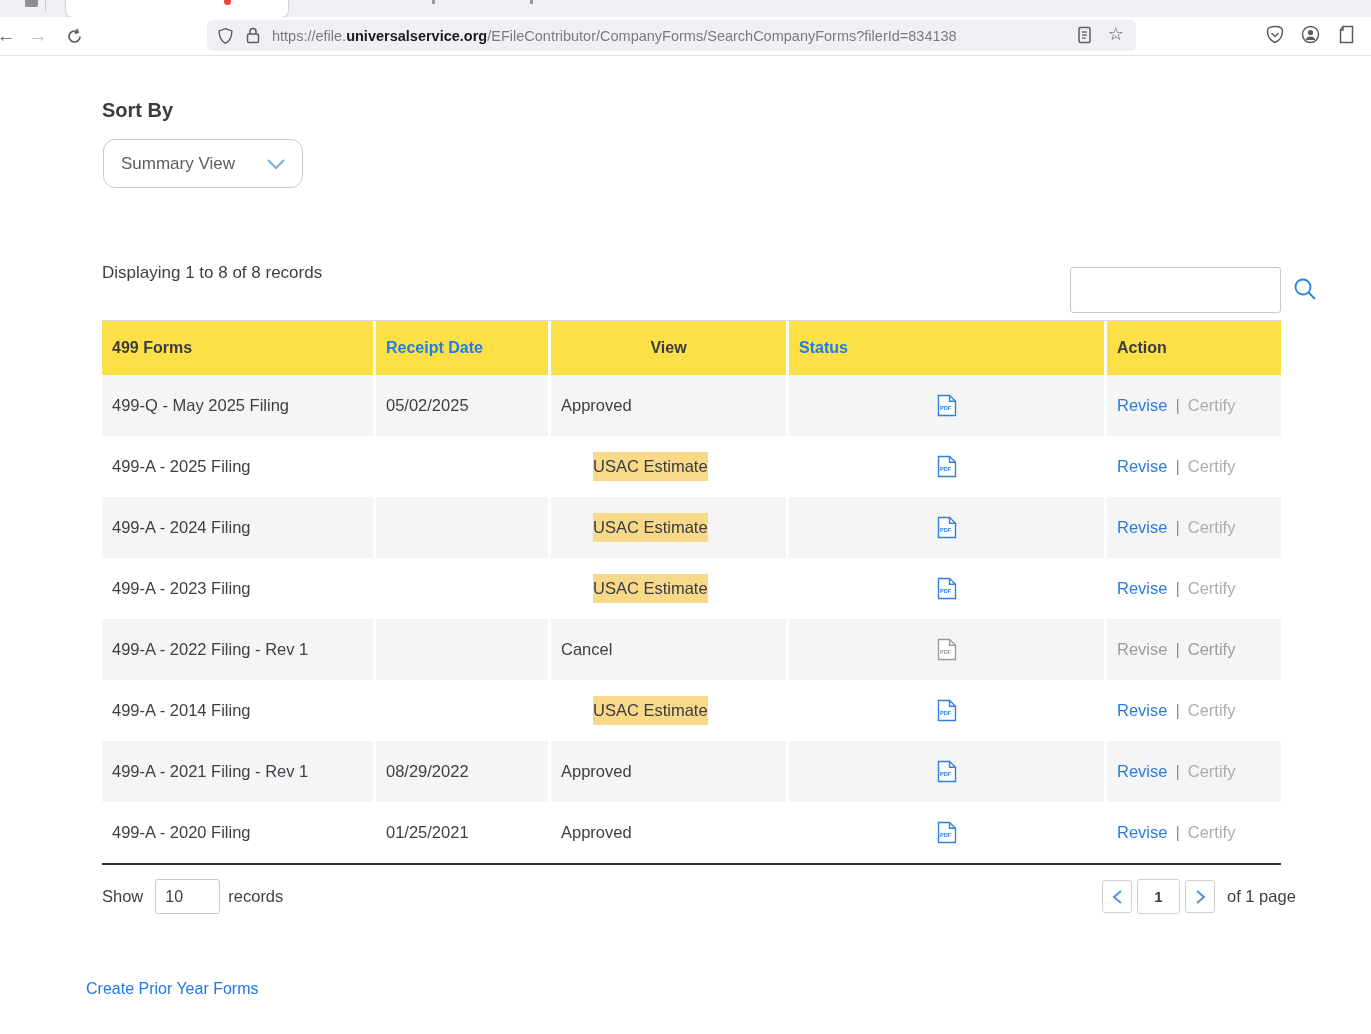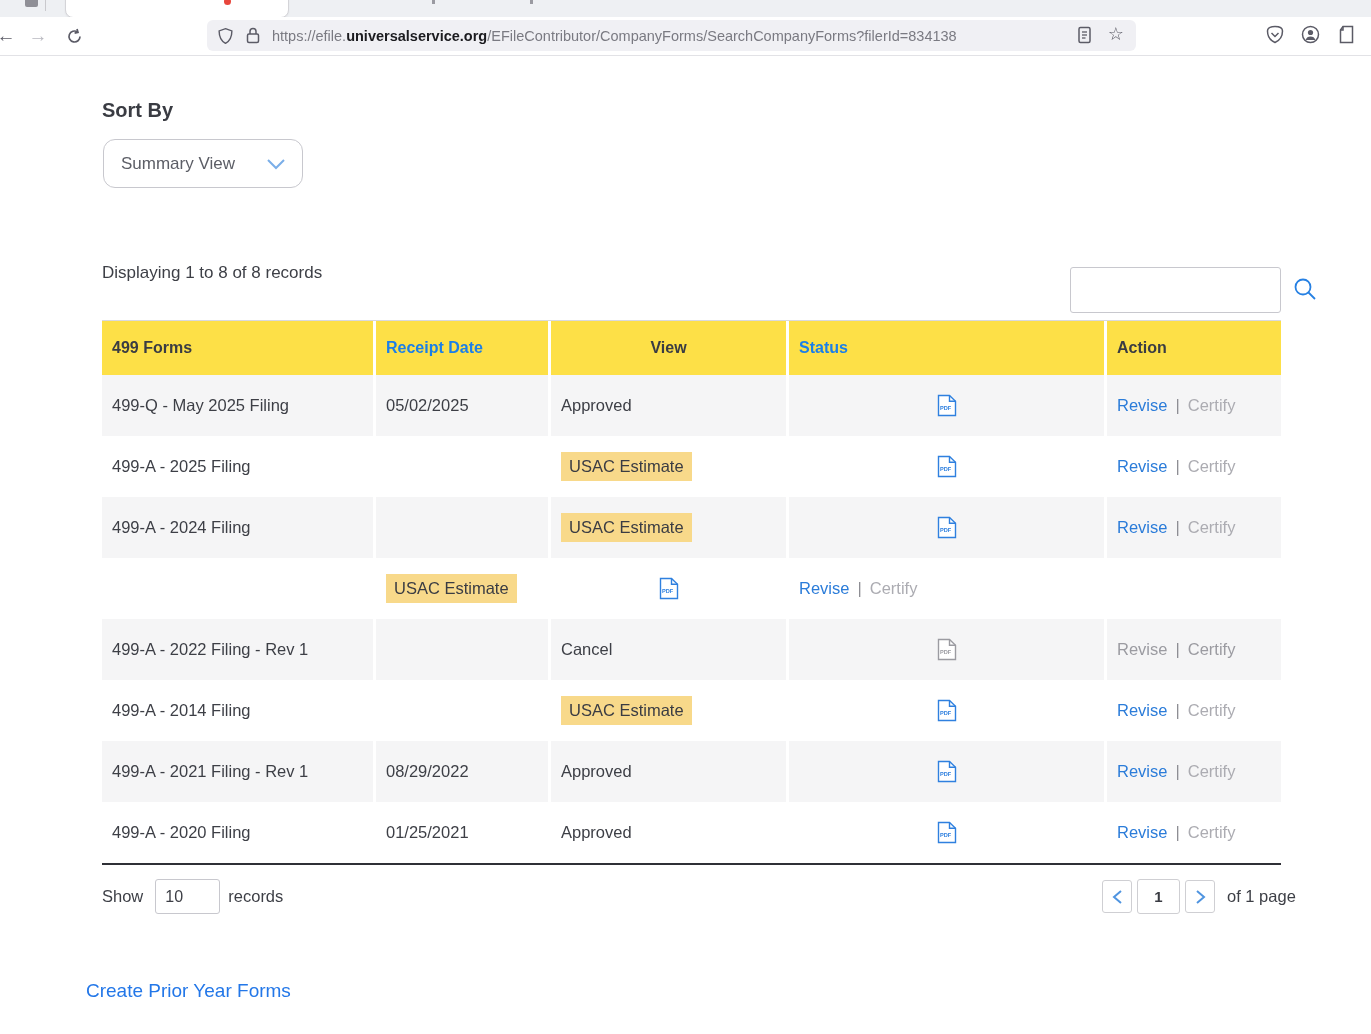--- a/index.html
+++ b/index.html
@@ -40,39 +40,39 @@
   .trow{display:grid;grid-template-columns:271px 172px 235px 315px 174px;column-gap:3px;}
   .thead{height:54px;border-top:1px solid #d9d9dd;}
   .thead .cell{font-weight:700;font-size:16px;color:#3a3c43;background:#fde047;}
   .thead .sortable{color:#1b7fe8;cursor:pointer;}
   .cell{display:flex;align-items:center;padding-left:10px;font-size:16.5px;color:#3d3f46;}
   .cell.center{justify-content:center;padding-left:0;}
   .tbody .trow{height:61px;}
   .tbody .trow.odd .cell{background:#f5f5f6;}
   .tbody .trow.even .cell{background:#fff;}
   .table-bottom{border-top:2px solid #2f3036;}
-  .badge{background:#f8d98a;padding:5px 8px;color:#3a3c43;}
+  .badge{background:#f8d98a;padding:5px 0;color:#3a3c43;margin-left:32px;}
   .pdf-btn{display:inline-flex;color:#2f80df;cursor:pointer;}
   .pdf-btn.disabled{color:#9b9ba1;cursor:default;}
   .revise-link{color:#2b7cd9;cursor:pointer;}
   .revise-link.disabled{color:#9b9ba1;cursor:default;}
   .action-sep{color:#8e8e94;margin:0 8px;}
   .certify-link{color:#acacb2;}
   .trow .certify-link.disabled{color:#9b9ba1;}
   
   .pager-left{position:absolute;left:102px;top:879px;display:flex;align-items:center;font-size:16.5px;color:#3d3f46;}
   .pagesize-input{width:52px;height:31px;border:1px solid #c8c8ce;border-radius:3px;margin:0 8px 0 12px;
     font-size:16px;color:#3d3f46;padding-left:9px;outline:none;}
   .pager-right{position:absolute;left:1102px;top:879px;display:flex;align-items:center;}
   .page-btn{width:30px;height:33px;background:#fff;border:1px solid #cfcfd3;border-radius:3px;display:flex;
     align-items:center;justify-content:center;cursor:pointer;padding:0;}
   .page-num{width:37px;height:31px;border:1px solid #cfcfd3;border-radius:3px;margin:0 5px;text-align:center;
     font-size:15px;font-weight:700;color:#3a3c43;outline:none;}
   .of-pages{font-size:16.5px;color:#3d3f46;margin-left:12px;white-space:nowrap;}
-  .create-link{position:absolute;left:86px;top:980px;font-size:19px;color:#2377e8;cursor:pointer;text-decoration:none;}
+  .create-link{position:absolute;left:86px;top:980px;font-size:16px;color:#2377e8;cursor:pointer;text-decoration:none;}
 </style>
 </head>
 <body>
 
 <div class="tabstrip">
   <div class="win-icon-fragment"></div>
   <div class="tab-divider"></div>
   <div class="tab-fragment"></div>
   <div class="red-dot"></div>
   <div class="speck" style="left:432px;"></div>
@@ -223,20 +223,21 @@
             </svg>
           </span>
         </div>
         <div class="cell">
           <span class="revise-link">Revise</span>
           <span class="action-sep">|</span>
           <span class="certify-link">Certify</span>
         </div>
       </div>
       <div class="trow even">
+        <div class="cell">499-A - 2023 Filing</div>
         <div class="cell"></div>
         <div class="cell">
           <span class="badge">USAC Estimate</span>
         </div>
         <div class="cell center">
           <span class="pdf-btn">
             <svg width="20" height="23" viewBox="0 0 20 23">
               <path d="M1.5 1.5 H12.5 L18.5 7.2 V21.5 H1.5 Z" fill="#fff" stroke="currentColor" stroke-width="1.4"></path>
               <path d="M12.5 1.5 V7.2 H18.5" fill="none" stroke="currentColor" stroke-width="1.4"></path>
               <text x="8.7" y="16.2" font-size="5.6" font-weight="700" text-anchor="middle" fill="currentColor" font-family="Liberation Sans,sans-serif">PDF</text>

